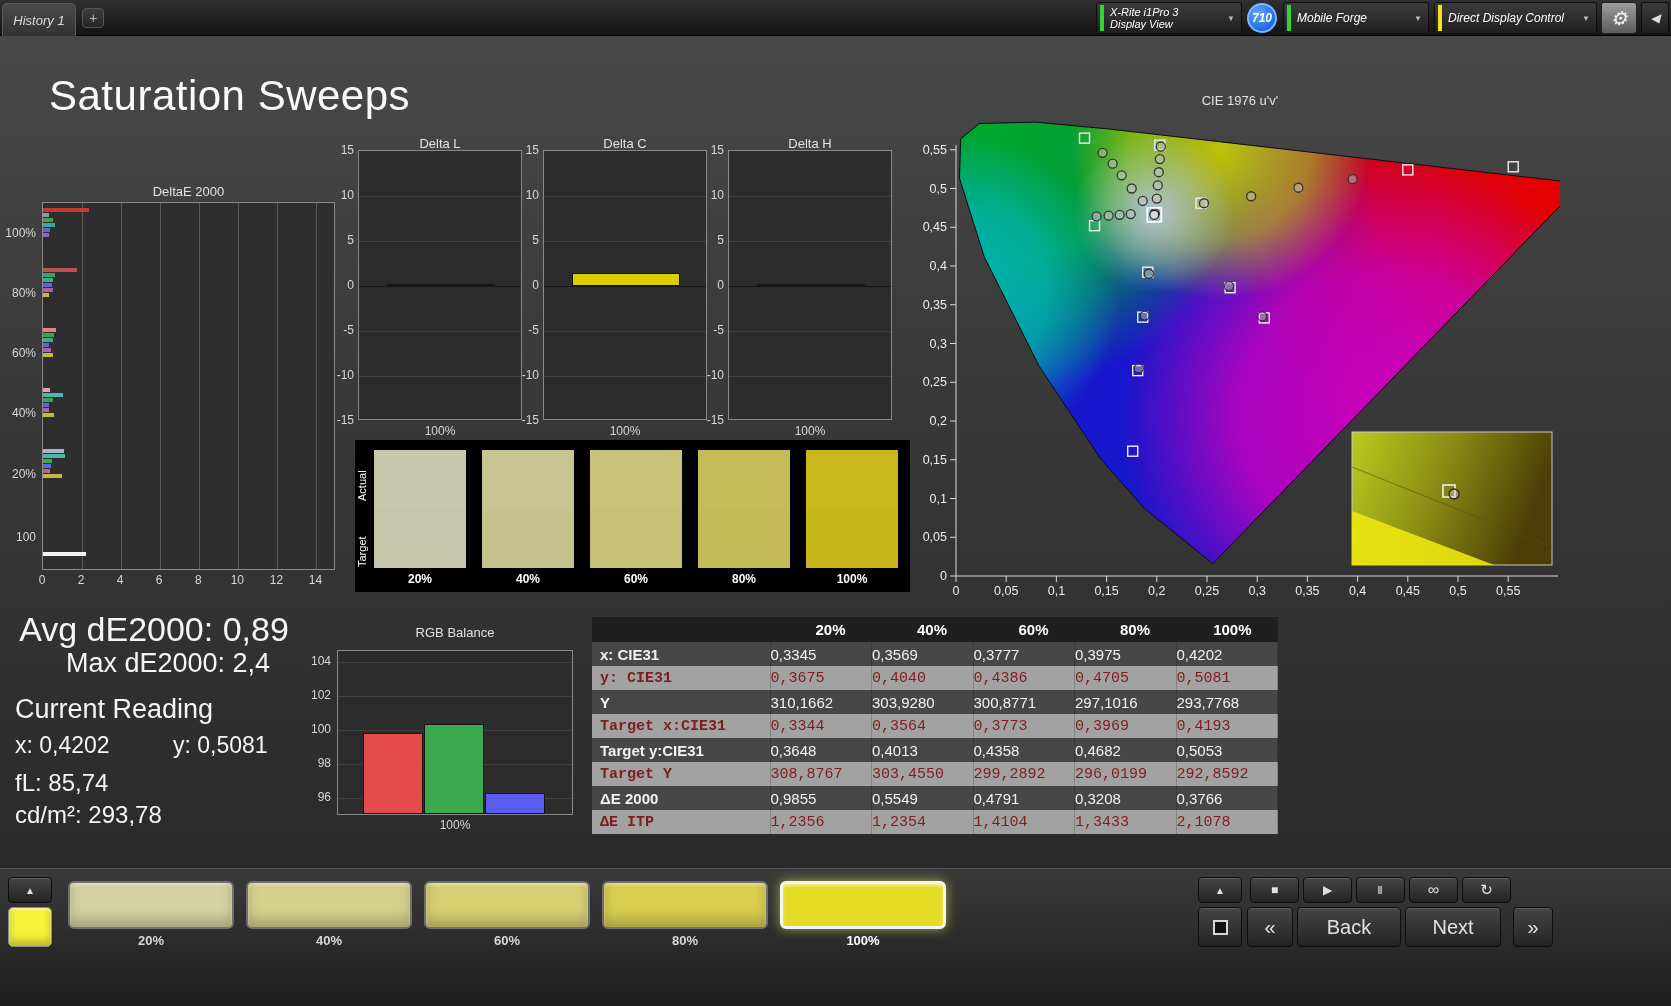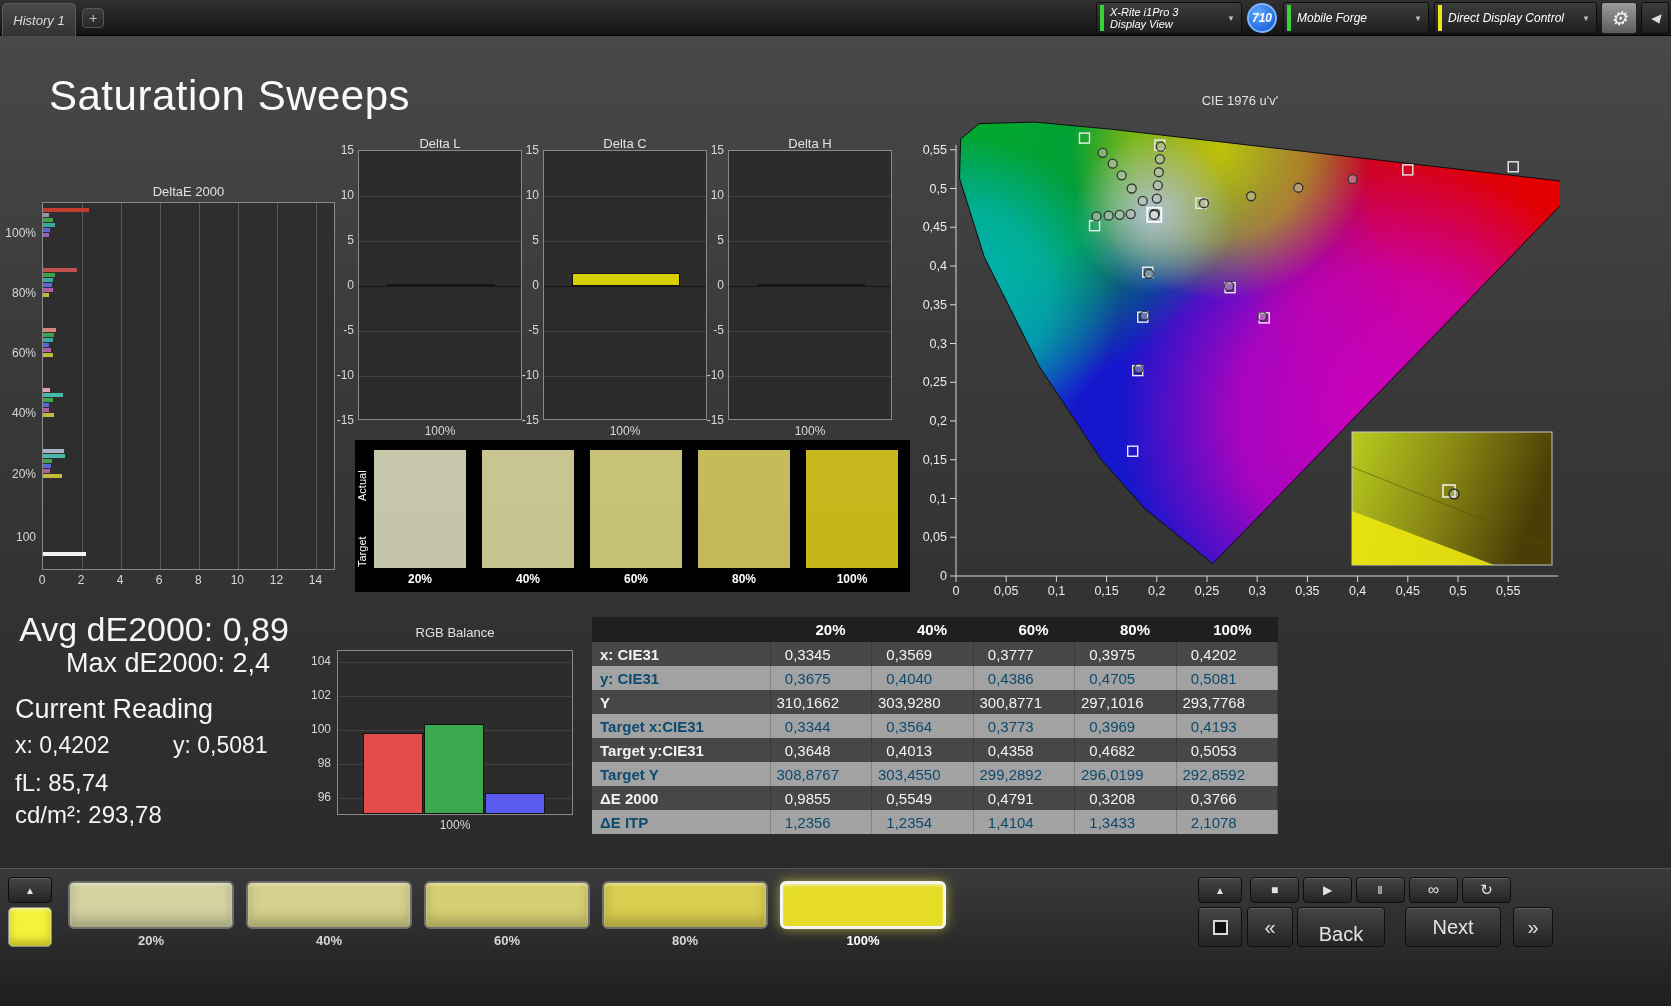--- a/index.html
+++ b/index.html
@@ -86,23 +86,23 @@
   .rgb-title{position:absolute;left:337px;top:625px;width:236px;text-align:center;font-size:13px;color:#e2e2e2;}
   #rgbPlot{position:absolute;left:337px;top:650px;width:236px;height:165px;background:#2c2c2c;border:1px solid #8a8a8a;}
   #rgbYLabels{position:absolute;left:301px;top:650px;width:32px;height:165px;}
   .rgb-xlabel{position:absolute;left:337px;top:818px;width:236px;text-align:center;font-size:12px;color:#d8d8d8;}
   .rgbbar{position:absolute;border:1px solid #141414;}
 
   
   #resultsTable{position:absolute;left:592px;top:617px;width:686px;border-collapse:collapse;font-size:15px;}
   #resultsTable th{background:#1f1f1f;color:#fff;font-weight:bold;height:25px;text-align:right;padding-right:26px;}
   #resultsTable th.c0{width:178px;text-align:left;padding-left:8px;}
-  #resultsTable td{height:24px;text-align:center;padding-right:26px;border-right:1px solid rgba(0,0,0,0.18);}
+  #resultsTable td{height:24px;text-align:left;padding-right:26px;border-right:1px solid rgba(0,0,0,0.18);}
   #resultsTable tr.dark{background:#474747;color:#f2f2f2;}
-  #resultsTable tr.light{background:#a2a2a2;color:#0c4a6e;}
+  #resultsTable tr.light{background:#a2a2a2;color:#7f1d1d;font-family:Liberation Mono, monospace;}
   #resultsTable td.rowlabel{text-align:left;padding-left:8px;font-weight:bold;}
 
   
   .bottombar{position:absolute;left:0;top:868px;width:1671px;height:138px;
              background:linear-gradient(#3a3a3a,#1e1e1e);border-top:1px solid #555;}
   .bbtn{position:absolute;background:linear-gradient(#454545,#242424);border:1px solid #0e0e0e;border-radius:4px;
         box-shadow:inset 0 1px 0 rgba(255,255,255,.14);color:#e2e2e2;display:flex;align-items:center;justify-content:center;}
   .pat-up{left:8px;top:8px;width:44px;height:26px;font-size:10px;}
   .pat-yellow{position:absolute;left:8px;top:38px;width:44px;height:40px;border:1px solid #8a8a8a;border-radius:5px;
         box-shadow:inset 0 2px 3px rgba(255,255,255,.5), inset 0 -5px 8px rgba(0,0,0,.25);}
@@ -111,21 +111,21 @@
   .levelbtn.active{border:3px solid #f4f4f4;box-shadow:0 0 12px rgba(255,255,80,.55), inset 0 2px 3px rgba(255,255,255,.5);}
   .levellab{position:absolute;top:64px;width:166px;text-align:center;font-size:13px;font-weight:bold;color:#d8d8d8;}
   .levellab.active{color:#fff;}
   .m-up{left:1198px;top:8px;width:44px;height:26px;font-size:10px;}
   .winbtn{left:1198px;top:38px;width:44px;height:40px;}
   .winicon{width:15px;height:15px;border:2px solid #d8d8d8;background:#111;display:inline-block;}
   .tbtn{top:8px;width:49px;height:26px;font-size:12px;}
   .t0{left:1250px;} .t1{left:1303px;} .t2{left:1356px;font-size:11px;letter-spacing:1px;}
   .t3{left:1409px;font-size:16px;} .t4{left:1462px;font-size:15px;}
   .nav-first{left:1247px;top:38px;width:46px;height:40px;font-size:20px;}
-  .nav-back{left:1297px;top:38px;width:88px;height:40px;font-size:20px;align-items:flex-end;}
+  .nav-back{left:1297px;top:38px;width:104px;height:40px;font-size:20px;}
   .nav-next{left:1405px;top:38px;width:96px;height:40px;font-size:20px;}
   .nav-last{left:1513px;top:38px;width:40px;height:40px;font-size:20px;}
 </style>
 </head>
 <body>
 
 <div id="app">
 
   <div class="topbar">
     <div class="tab">History 1</div>

